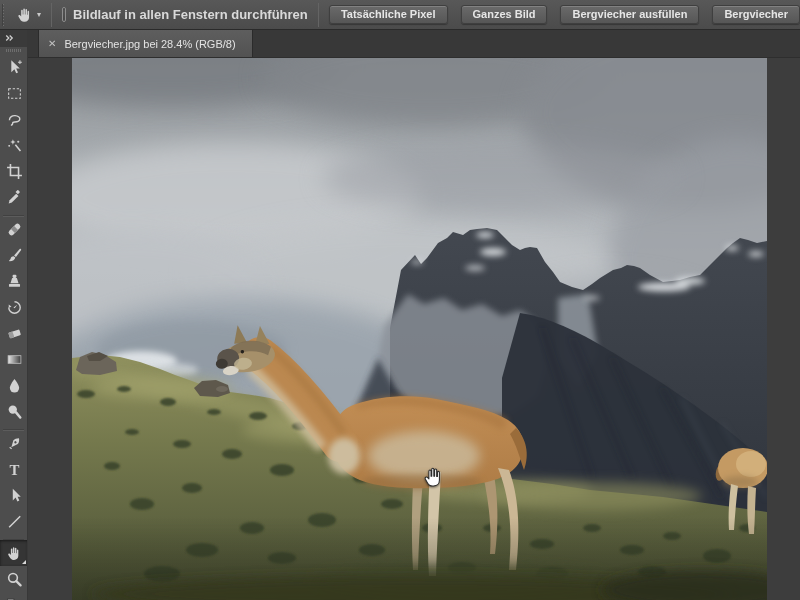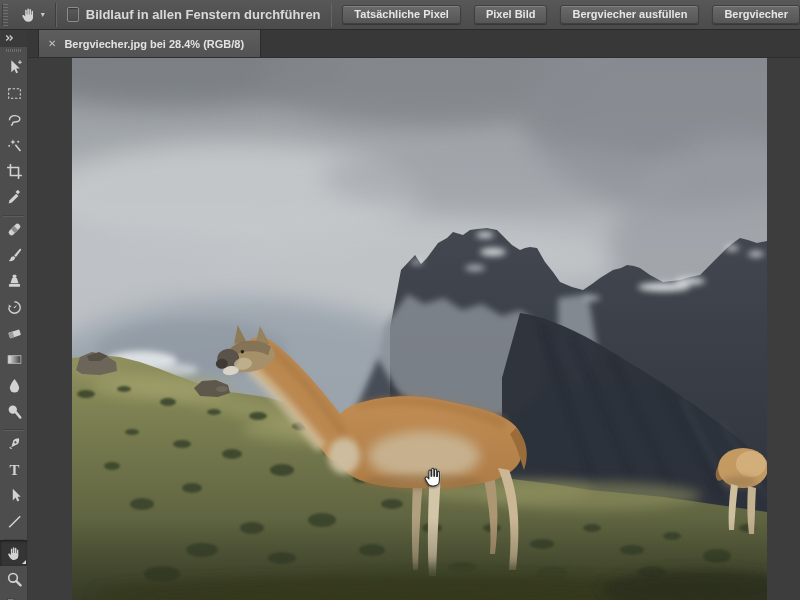--- a/index.html
+++ b/index.html
@@ -25,21 +25,21 @@
     background:linear-gradient(#6a6a6a,#565656);border:1px solid #3f3f3f;border-radius:3px;
     padding:2px 11px 3px;box-shadow:inset 0 1px 0 rgba(255,255,255,.16),0 1px 1px rgba(0,0,0,.3);
     white-space:nowrap;cursor:default;}
 
   
   .tabbar{position:absolute;left:28px;top:30px;right:0;height:28px;background:#383838;
     box-sizing:border-box;border-bottom:1px solid #2e2e2e;display:flex;align-items:stretch;}
   .doc-tab{margin-left:10px;background:linear-gradient(#5e5e5e,#525252);display:flex;align-items:center;
     padding:0 16px 0 9px;gap:8px;border-right:1px solid #2b2b2b;border-left:1px solid #2b2b2b;}
   .tab-close{color:#c3c3c3;font-size:10px;line-height:10px;cursor:default;}
-  .tab-title{color:#e3e3e3;font-size:11px;font-weight:bold;white-space:nowrap;}
+  .tab-title{color:#e3e3e3;font-size:11px;font-weight:normal;white-space:nowrap;}
 
   
   .toolspanel{position:absolute;left:0;top:30px;width:28px;bottom:0;background:#4d4d4d;
     border-right:1px solid #383838;box-sizing:border-box;overflow:hidden;}
   .tools-header{height:17px;background:#3a3a3a;display:flex;align-items:center;padding-left:4px;box-sizing:border-box;}
   .tools-grip{height:7px;display:flex;align-items:center;justify-content:center;}
   .tools-grip i{display:block;width:16px;height:3px;
     background:repeating-linear-gradient(90deg,#6e6e6e 0 1px,transparent 1px 2px);}
   .tool{position:relative;width:28px;height:26px;display:flex;align-items:center;justify-content:center;cursor:default;}
   .tool.selected{background:#353535;box-shadow:inset 0 1px 3px rgba(0,0,0,.55);}
@@ -65,21 +65,21 @@
           <path d="M7 14c-1.7 0-2.7-.9-3.5-2.4L2.2 9.3c-.5-.9.7-1.7 1.4-1l1 1V4.1c0-1 1.4-1 1.4 0v3.4h.5V2.9c0-1 1.4-1 1.4 0v4.6h.5V3.4c0-1 1.4-1 1.4 0v4.3h.5V5c0-1 1.3-1 1.3 0v5.2c0 2.3-1.7 3.8-3.9 3.8z" fill="#d2d2d2"></path>
         </svg>
       </span>
     <span class="opt-dd">▾</span>
     <div class="vsep"></div>
     <div class="checkbox"></div>
     <span class="opt-label">Bildlauf in allen Fenstern durchführen</span>
     <div class="vsep"></div>
     <div class="btn-row" id="opt-buttons">
         <button class="ps-btn">Tatsächliche Pixel</button>
-        <button class="ps-btn">Pixel Bild</button>
+        <button class="ps-btn">Ganzes Bild</button>
         <button class="ps-btn">Bergviecher ausfüllen</button>
         <button class="ps-btn">Bergviecher</button>
       </div>
   </div>
 
   <div class="tabbar">
     <div class="doc-tab">
       <span class="tab-close">✕</span>
       <span class="tab-title">Bergviecher.jpg bei 28.4% (RGB/8)</span>
     </div>

